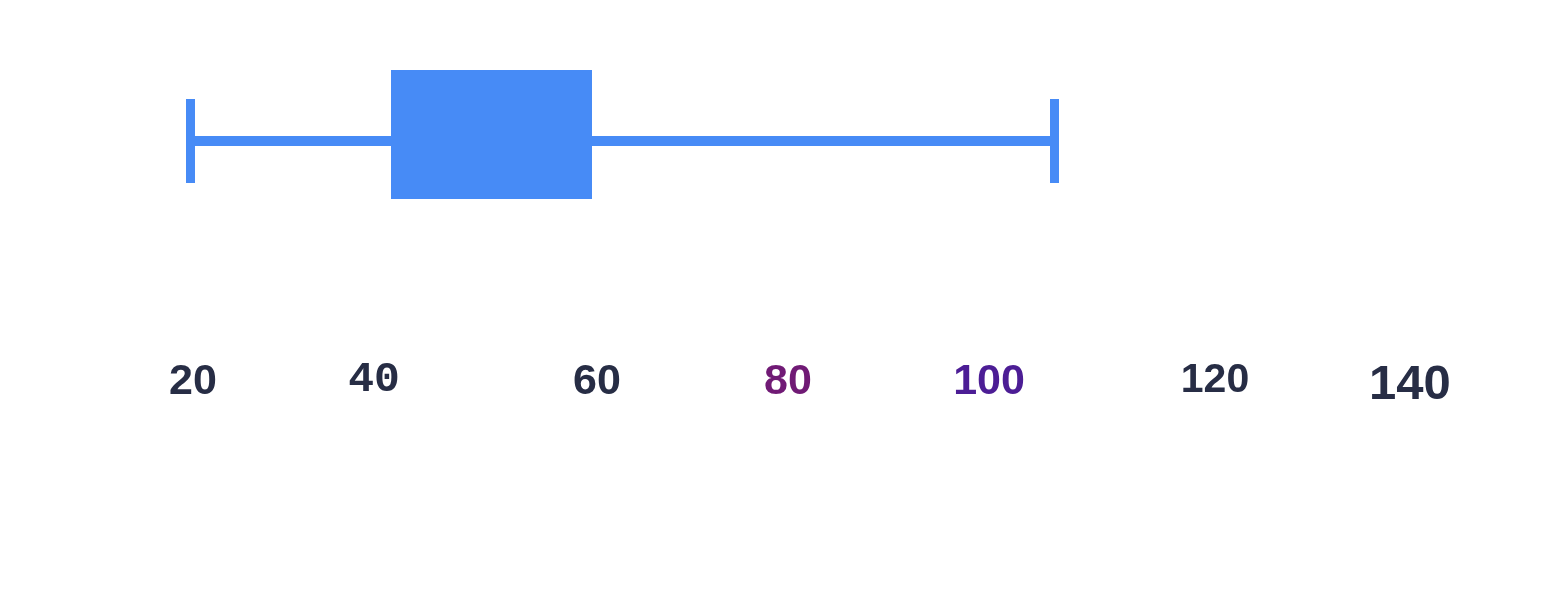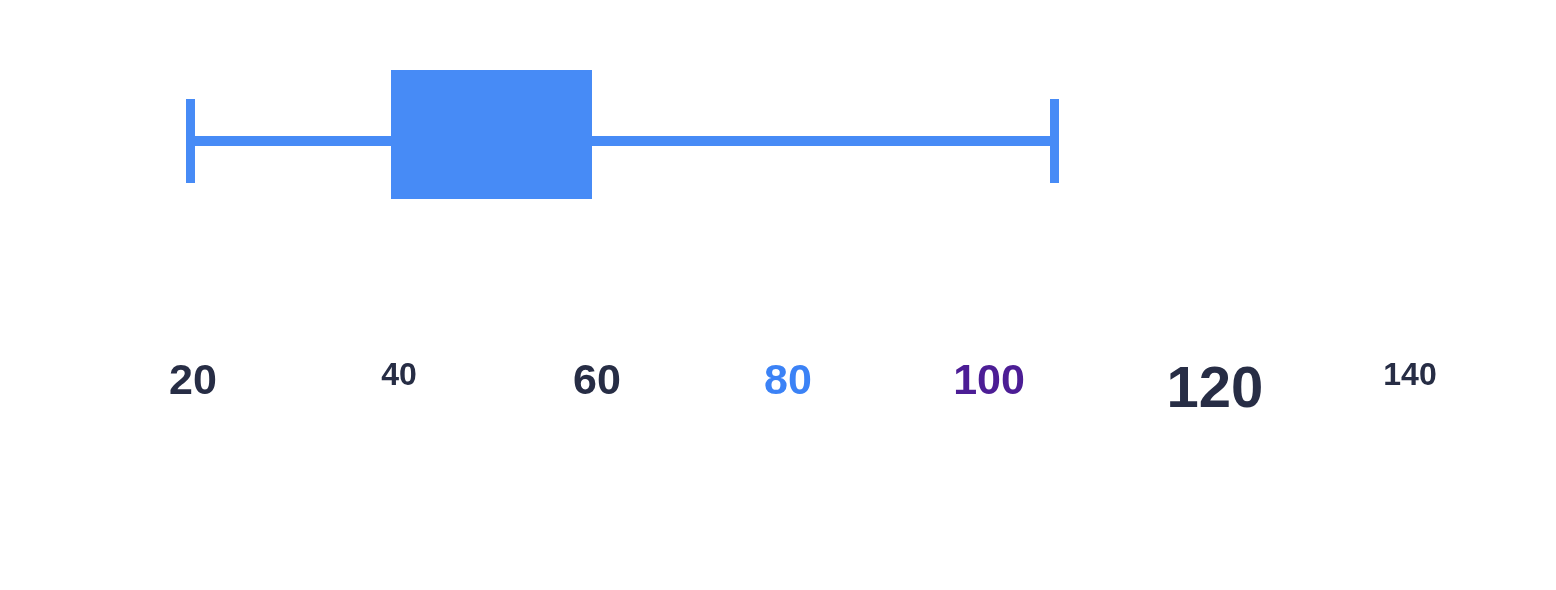--- a/index.html
+++ b/index.html
@@ -34,20 +34,20 @@
 <body>
 
 <div class="chart">
   <div class="plot-el whisker-cap" style="left: 185.5px; top: 99px; width: 9px; height: 84px; background: rgb(71, 139, 246);"></div>
   <div class="plot-el whisker-line" style="left: 190px; top: 136px; width: 201px; height: 10px; background: rgb(71, 139, 246);"></div>
   <div class="plot-el box-iqr" style="left: 391px; top: 70px; width: 201px; height: 129px; background: rgb(71, 139, 246);"></div>
   <div class="plot-el whisker-line" style="left: 592px; top: 136px; width: 462.3px; height: 10px; background: rgb(71, 139, 246);"></div>
   <div class="plot-el whisker-cap" style="left: 1049.8px; top: 99px; width: 9px; height: 84px; background: rgb(71, 139, 246);"></div>
   <div class="x-axis">
       <span class="x-tick-label" style="left: 193px; top: 357.5px; font-size: 43px; color: rgb(39, 45, 69);">20</span>
-      <span class="x-tick-label" style="left: 399px; top: 357.5px; font-size: 32px; color: rgb(39, 45, 69);">40</span>
+      <span class="x-tick-label" style="left: 374px; top: 357.5px; font-size: 43px; color: rgb(39, 45, 69); font-family: Liberation Mono, monospace;">40</span>
       <span class="x-tick-label" style="left: 597px; top: 357.5px; font-size: 43px; color: rgb(39, 45, 69); text-align: right;">60</span>
-      <span class="x-tick-label" style="left: 788px; top: 357.5px; font-size: 43px; color: #3b82f6;">80</span>
+      <span class="x-tick-label" style="left: 788px; top: 357.5px; font-size: 43px; color: #701a75;">80</span>
       <span class="x-tick-label" style="left: 989px; top: 357.5px; font-size: 43px; color: #4c1d95;">100</span>
-      <span class="x-tick-label" style="left: 1215px; top: 357.5px; font-size: 58px; color: rgb(39, 45, 69);">120</span>
-      <span class="x-tick-label" style="left: 1410px; top: 357.5px; font-size: 32px; color: rgb(39, 45, 69);">140</span>
+      <span class="x-tick-label" style="left: 1215px; top: 357.5px; font-size: 41px; color: rgb(39, 45, 69);">120</span>
+      <span class="x-tick-label" style="left: 1410px; top: 357.5px; font-size: 49px; color: rgb(39, 45, 69);">140</span>
     </div>
 </div>
 
 </body></html>

